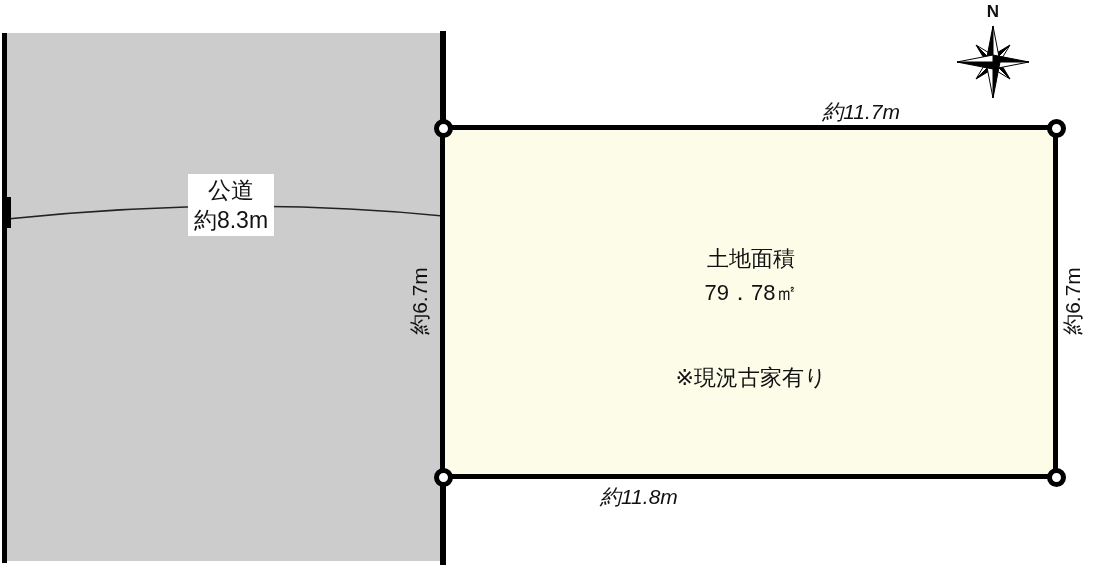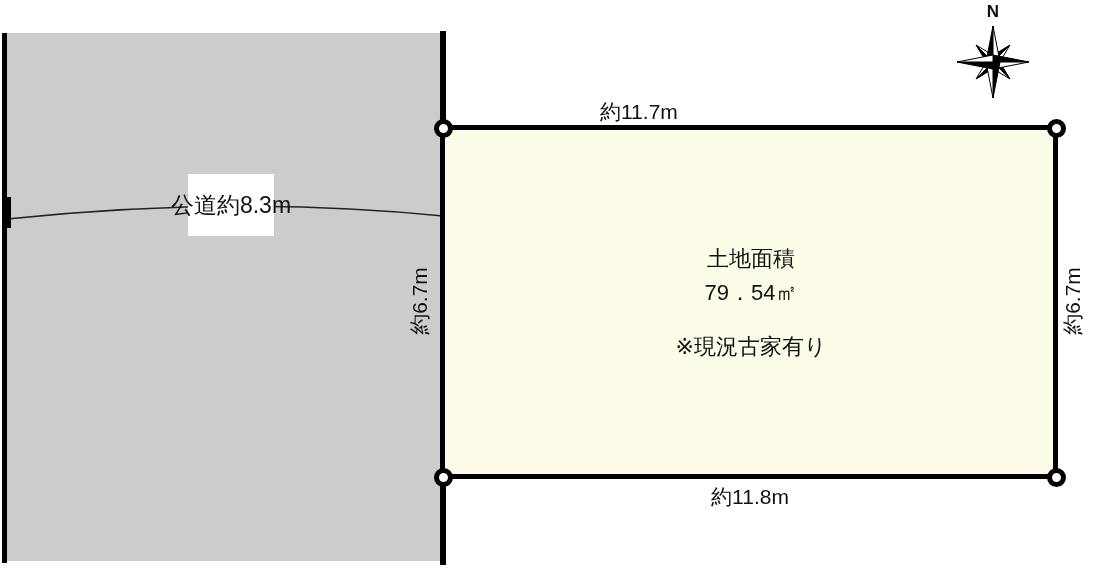--- a/index.html
+++ b/index.html
@@ -16,53 +16,53 @@
   
   #road-fill{left:7px;top:33px;width:433px;height:528px;background:#cccccc;}
   #road-left-line{left:2px;top:33px;width:5px;height:530px;background:#000;}
   #road-left-tick{left:2px;top:197px;width:9px;height:31px;background:#000;}
   #road-right-line{left:440px;top:31px;width:6px;height:534px;background:#000;}
   #road-centerline{left:0;top:0;width:1101px;height:569px;pointer-events:none;}
 
   
   #road-label{
     left:188px;top:174px;width:86px;height:62px;background:#ffffff;
-    display:flex;flex-direction:row;align-items:center;justify-content:center;
+    display:flex;flex-direction:column;align-items:center;justify-content:center;
     font-size:23px;line-height:30px;text-align:center;white-space:nowrap;
   }
 
   
   #plot-rect{
     left:440px;top:125px;width:618px;height:354px;
     box-sizing:border-box;border:5px solid #000;background:#fcfce9;
   }
   .corner-dot{
     width:19px;height:19px;box-sizing:border-box;border:5px solid #000;
     border-radius:50%;background:#ffffff;
   }
   #corner-tl{left:434px;top:119px;}
   #corner-tr{left:1047px;top:119px;}
   #corner-bl{left:434px;top:468px;}
   #corner-br{left:1047px;top:468px;}
 
   
   .dim{font-size:21px;white-space:nowrap;}
-  #dim-top{left:600px;top:98px;width:300px;text-align:left;}
-  #dim-bottom{left:600px;top:483px;width:300px;text-align:center;}
+  #dim-top{left:600px;top:98px;width:300px;text-align:right;font-style:italic;}
+  #dim-bottom{left:600px;top:483px;width:300px;text-align:left;font-style:italic;}
   #dim-left{left:365px;top:287px;width:110px;text-align:center;
             transform:rotate(-90deg);transform-origin:center;}
   #dim-right{left:1018px;top:287px;width:110px;text-align:center;
              transform:rotate(-90deg);transform-origin:center;}
 
   
   #plot-text{
     left:443px;top:242px;width:616px;text-align:center;
     font-size:22px;line-height:34px;white-space:nowrap;
   }
-  #plot-note{margin-top:20px;}
+  #plot-note{margin-top:51px;}
   #compass-n{left:953px;top:2px;width:80px;text-align:center;
              font-size:17px;font-weight:bold;}
   #compass-star{left:953px;top:20px;width:80px;height:84px;}
 </style>
 </head>
 <body>
 
 <div id="canvas">
 
   <div class="abs" id="road-fill"></div>
@@ -87,21 +87,21 @@
   <div class="abs corner-dot" id="corner-bl"></div>
   <div class="abs corner-dot" id="corner-br"></div>
 
   <div class="abs dim" id="dim-top">約11.7m</div>
   <div class="abs dim" id="dim-bottom">約11.8m</div>
   <div class="abs dim" id="dim-left">約6.7m</div>
   <div class="abs dim" id="dim-right">約6.7m</div>
 
   <div class="abs" id="plot-text">
     <div>土地面積</div>
-    <div>79．54㎡</div>
+    <div>79．78㎡</div>
     <div id="plot-note">※現況古家有り</div>
   </div>
 
   <div class="abs" id="compass-n">N</div>
   <svg class="abs" id="compass-star" width="80" height="84" viewBox="0 0 80 84">
     <g stroke="#000" stroke-width="1">
 
       <polygon points="57,25 35.8,37.8 40,42" fill="#000"></polygon>
       <polygon points="57,25 44.2,46.2 40,42" fill="#fff"></polygon>
       <polygon points="57,59 44.2,37.8 40,42" fill="#000"></polygon>

